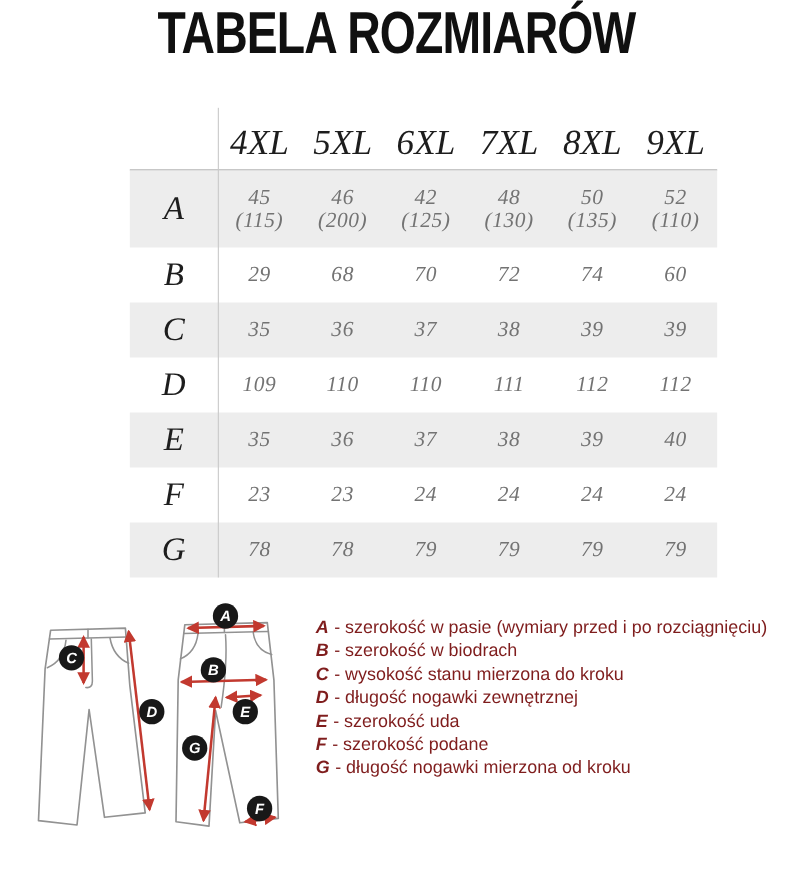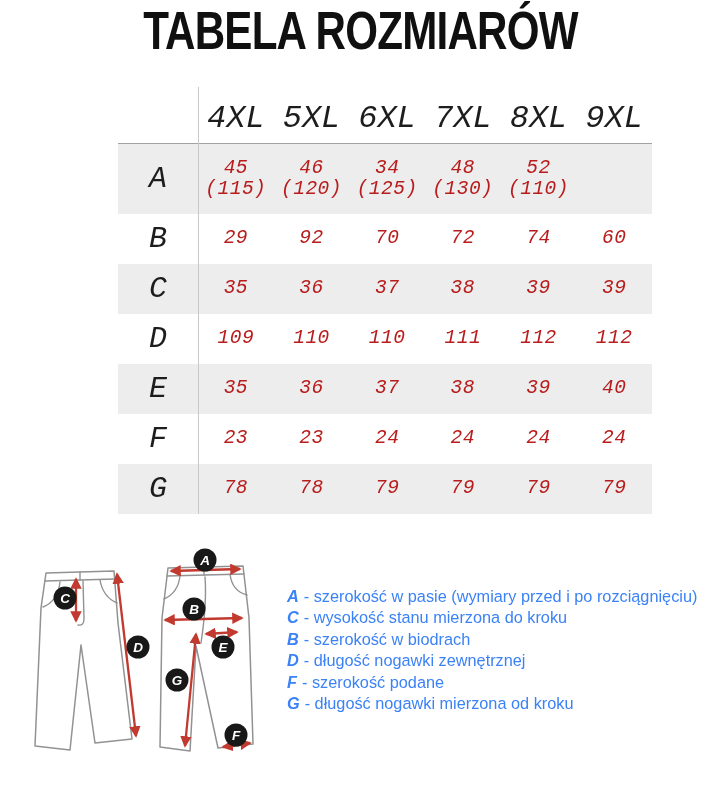--- a/index.html
+++ b/index.html
@@ -23,45 +23,45 @@
   .title-text{
     font-family:"Liberation Sans", sans-serif;font-weight:700;font-size:54px;line-height:56px;
     color:#101010;white-space:nowrap;transform:scaleX(0.78);transform-origin:center;letter-spacing:-1px;
   }
   .subtitle-text{
     font-family:"Liberation Sans", sans-serif;font-weight:400;font-size:29px;line-height:31px;
     color:#3c3c3c;white-space:nowrap;transform:scaleX(0.82);transform-origin:center;margin-top:-2px;
   }
   
   .table-wrap{
-    position:absolute;left:118px;top:87px;width:534px;
-    font-family:Liberation Mono, monospace;font-style:italic;
+    position:absolute;left:118px;top:98px;width:534px;
+    font-family:Liberation Serif, serif;font-style:italic;
   }
   .vrule{position:absolute;left:80px;top:0;bottom:0;width:1px;background:var(--rule-gray);z-index:3;}
   .trow{display:grid;grid-template-columns:80px repeat(6,1fr);}
   .trow.shaded{background:var(--stripe-gray);}
   .thead{height:57px;border-bottom:1px solid var(--header-rule-gray);}
   .th{display:flex;align-items:flex-end;justify-content:center;
       font-size:32px;padding-bottom:6px;color:#1d1d1d;}
   .brow{height:50px;}
   .brow.tall{height:70px;}
   .tlabel{display:flex;align-items:center;justify-content:center;font-size:30px;color:#1d1d1d;}
   .tcell{display:flex;flex-direction:column;align-items:center;justify-content:center;
-         font-size:19.5px;line-height:21.5px;color:#b91c1c;letter-spacing:0.5px;}
+         font-size:19.5px;line-height:21.5px;color:#737373;letter-spacing:0.5px;}
   
   .diagram{position:absolute;left:8px;top:533px;}
   .pants{fill:none;stroke:var(--pants-outline-gray);stroke-width:1.5;stroke-linejoin:round;stroke-linecap:round;}
   .detail{fill:none;stroke:var(--pants-outline-gray);stroke-width:1.4;stroke-linecap:round;}
   .arrow{stroke:var(--arrow-red);stroke-width:2.3;fill:none;}
   .badge-c{fill:var(--badge-black);}
   .badge-t{fill:#ffffff;font-family:"Liberation Sans", sans-serif;font-weight:700;font-style:italic;
            font-size:13.5px;text-anchor:middle;}
   
-  .legend{position:absolute;left:287px;top:586px;width:428px;
-          font-size:16.3px;line-height:21.4px;color:#3b82f6;}
+  .legend{position:absolute;left:287px;top:560px;width:428px;
+          font-size:16.3px;line-height:21.4px;color:#7f1d1d;}
   .leg-line{white-space:nowrap;}
   .leg-letter{font-weight:700;font-style:italic;margin-right:5px;}
 </style>
 </head>
 <body>
 
 <div class="hdr">
   <div class="title-line">
     <span class="title-text">TABELA ROZMIARÓW</span>
   </div>
@@ -79,39 +79,43 @@
     </div>
   <div>
       <div class="trow brow shaded tall">
         <div class="tlabel">A</div>
         <div class="tcell">
           <div>45</div>
           <div>(115)</div>
         </div>
         <div class="tcell">
           <div>46</div>
-          <div>(120)</div>
-        </div>
-        <div class="tcell">
-          <div>34</div>
+          <div>(200)</div>
+        </div>
+        <div class="tcell">
+          <div>42</div>
           <div>(125)</div>
         </div>
         <div class="tcell">
           <div>48</div>
           <div>(130)</div>
+        </div>
+        <div class="tcell">
+          <div>50</div>
+          <div>(135)</div>
         </div>
         <div class="tcell">
           <div>52</div>
           <div>(110)</div>
         </div>
       </div>
       <div class="trow brow">
         <div class="tlabel">B</div>
         <div class="tcell">29</div>
-        <div class="tcell">92</div>
+        <div class="tcell">68</div>
         <div class="tcell">70</div>
         <div class="tcell">72</div>
         <div class="tcell">74</div>
         <div class="tcell">60</div>
       </div>
       <div class="trow brow shaded">
         <div class="tlabel">C</div>
         <div class="tcell">35</div>
         <div class="tcell">36</div>
         <div class="tcell">37</div>
@@ -221,18 +225,19 @@
     </g>
     <g>
       <circle class="badge-c" cx="228" cy="202" r="11.5"></circle>
       <text class="badge-t" x="228" y="207">F</text>
     </g>
   </g>
 </svg>
 
 <div class="legend">
     <div class="leg-line"><span class="leg-letter">A</span><span>- szerokość w pasie (wymiary przed i po rozciągnięciu)</span></div>
+    <div class="leg-line"><span class="leg-letter">B</span><span>- szerokość w biodrach</span></div>
     <div class="leg-line"><span class="leg-letter">C</span><span>- wysokość stanu mierzona do kroku</span></div>
-    <div class="leg-line"><span class="leg-letter">B</span><span>- szerokość w biodrach</span></div>
     <div class="leg-line"><span class="leg-letter">D</span><span>- długość nogawki zewnętrznej</span></div>
+    <div class="leg-line"><span class="leg-letter">E</span><span>- szerokość uda</span></div>
     <div class="leg-line"><span class="leg-letter">F</span><span>- szerokość podane</span></div>
     <div class="leg-line"><span class="leg-letter">G</span><span>- długość nogawki mierzona od kroku</span></div>
   </div>
 
 </body></html>

